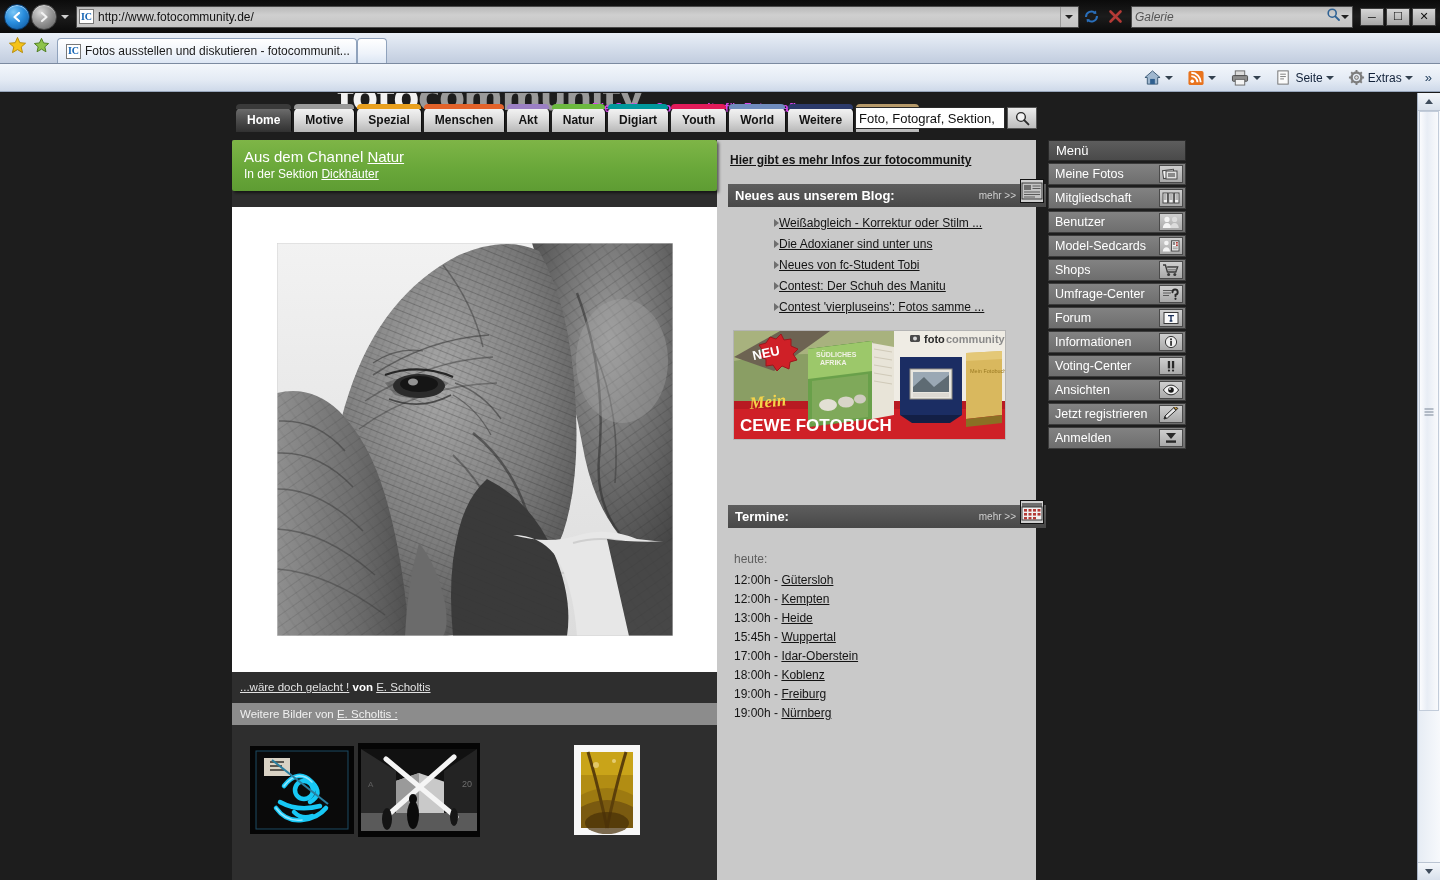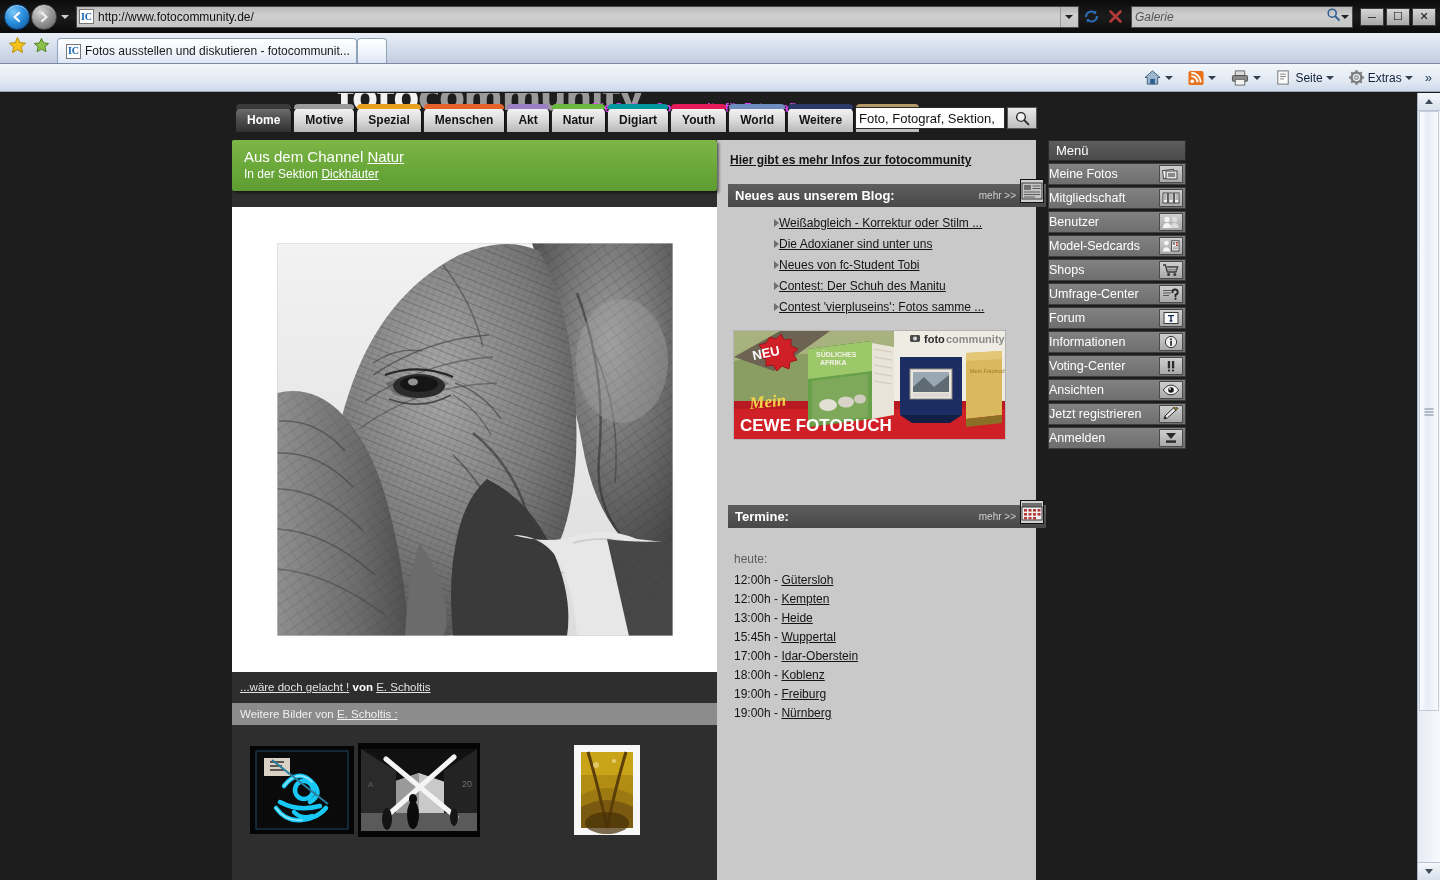--- a/index.html
+++ b/index.html
@@ -324,20 +324,21 @@
     color: #fff; font-size: 13px;
     height: 21px; display:flex; align-items:center; padding-left: 7px;
     border: 1px solid #2a2a2a;
   }
   .menu-item {
     height: 22px;
     margin-top: 2px;
     background: linear-gradient(to bottom, #828282, #6e6e6e);
     border: 1px solid #3b3b3b;
     display:flex; align-items:center; justify-content: space-between;
+    padding-left: 6px;
     color: #fff; font-size: 12.5px;
   }
   .menu-item .mi-ico {
     width: 24px; height: 18px; margin-right: 2px;
     background: linear-gradient(to bottom, #cfcfcf, #a9a9a9);
     border: 1px solid #4a4a4a;
     display:flex; align-items:center; justify-content:center;
     flex: 0 0 auto;
   }
 

